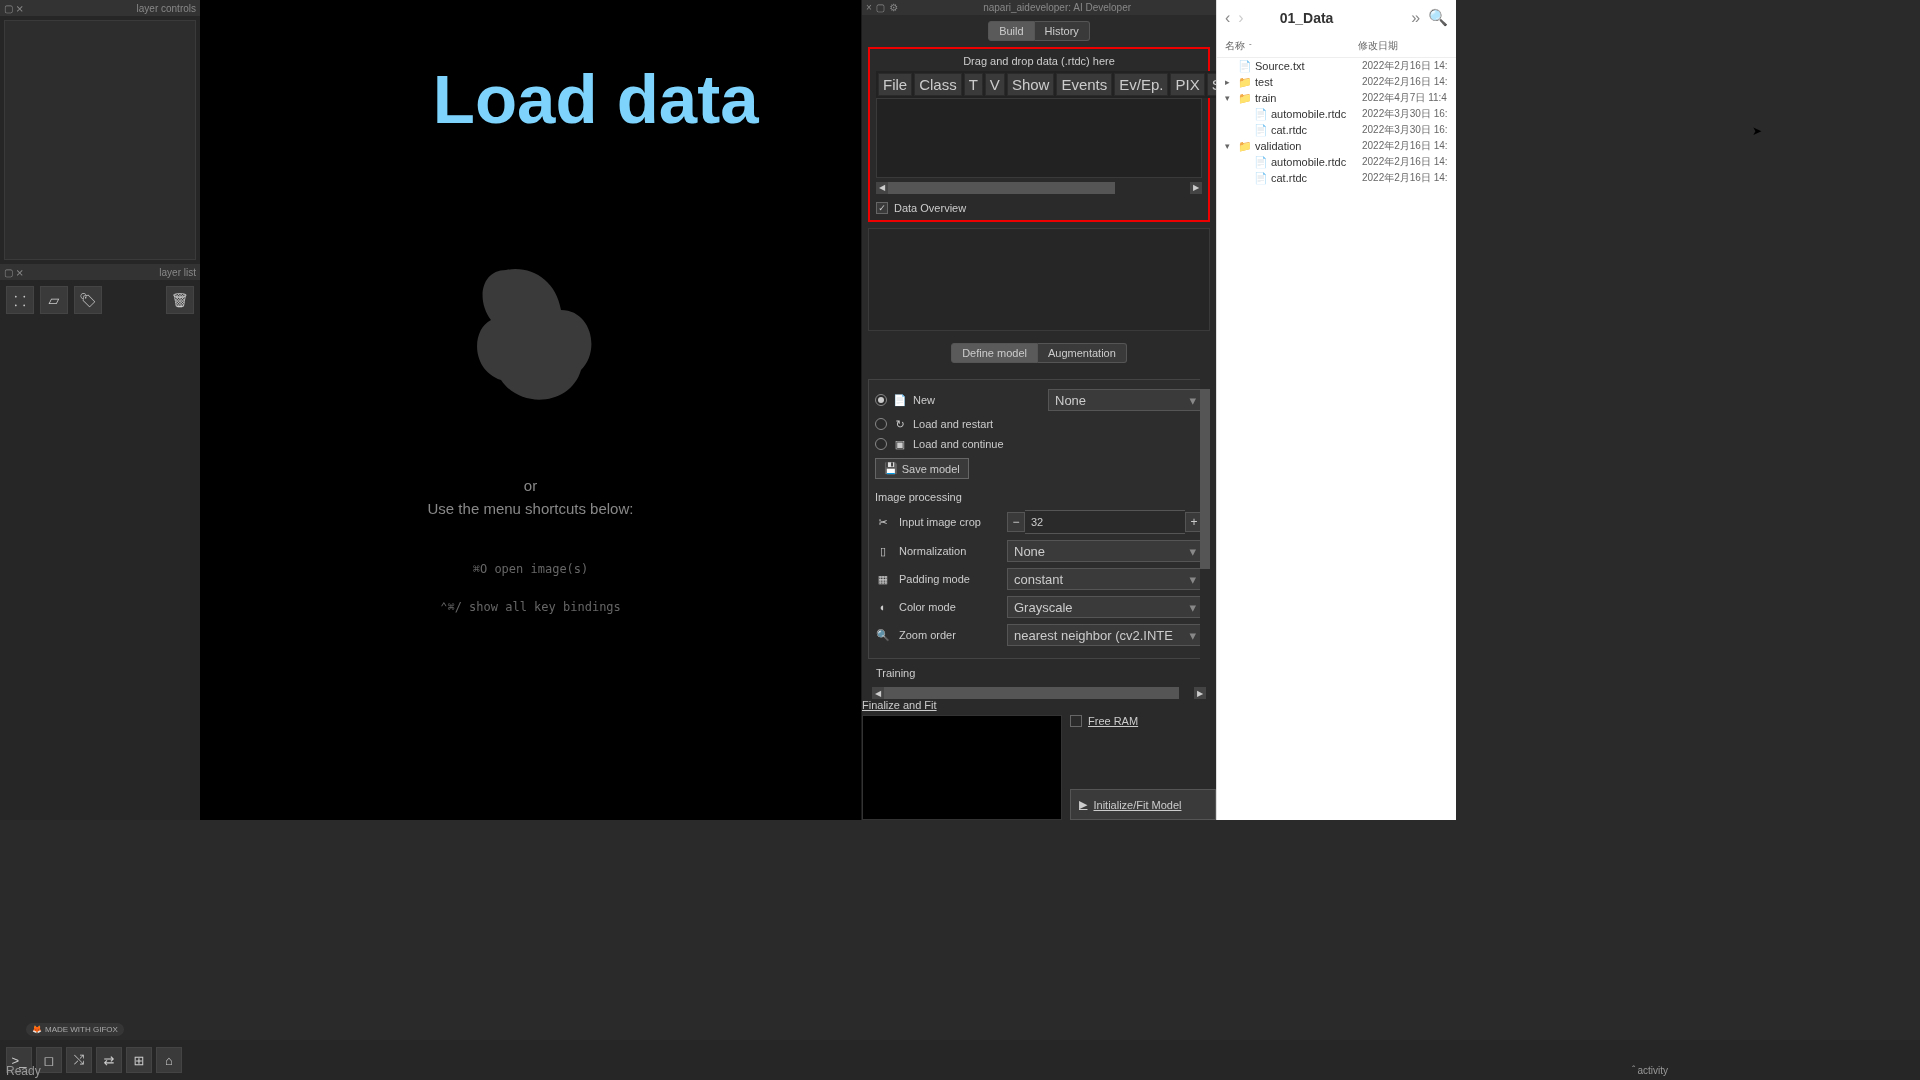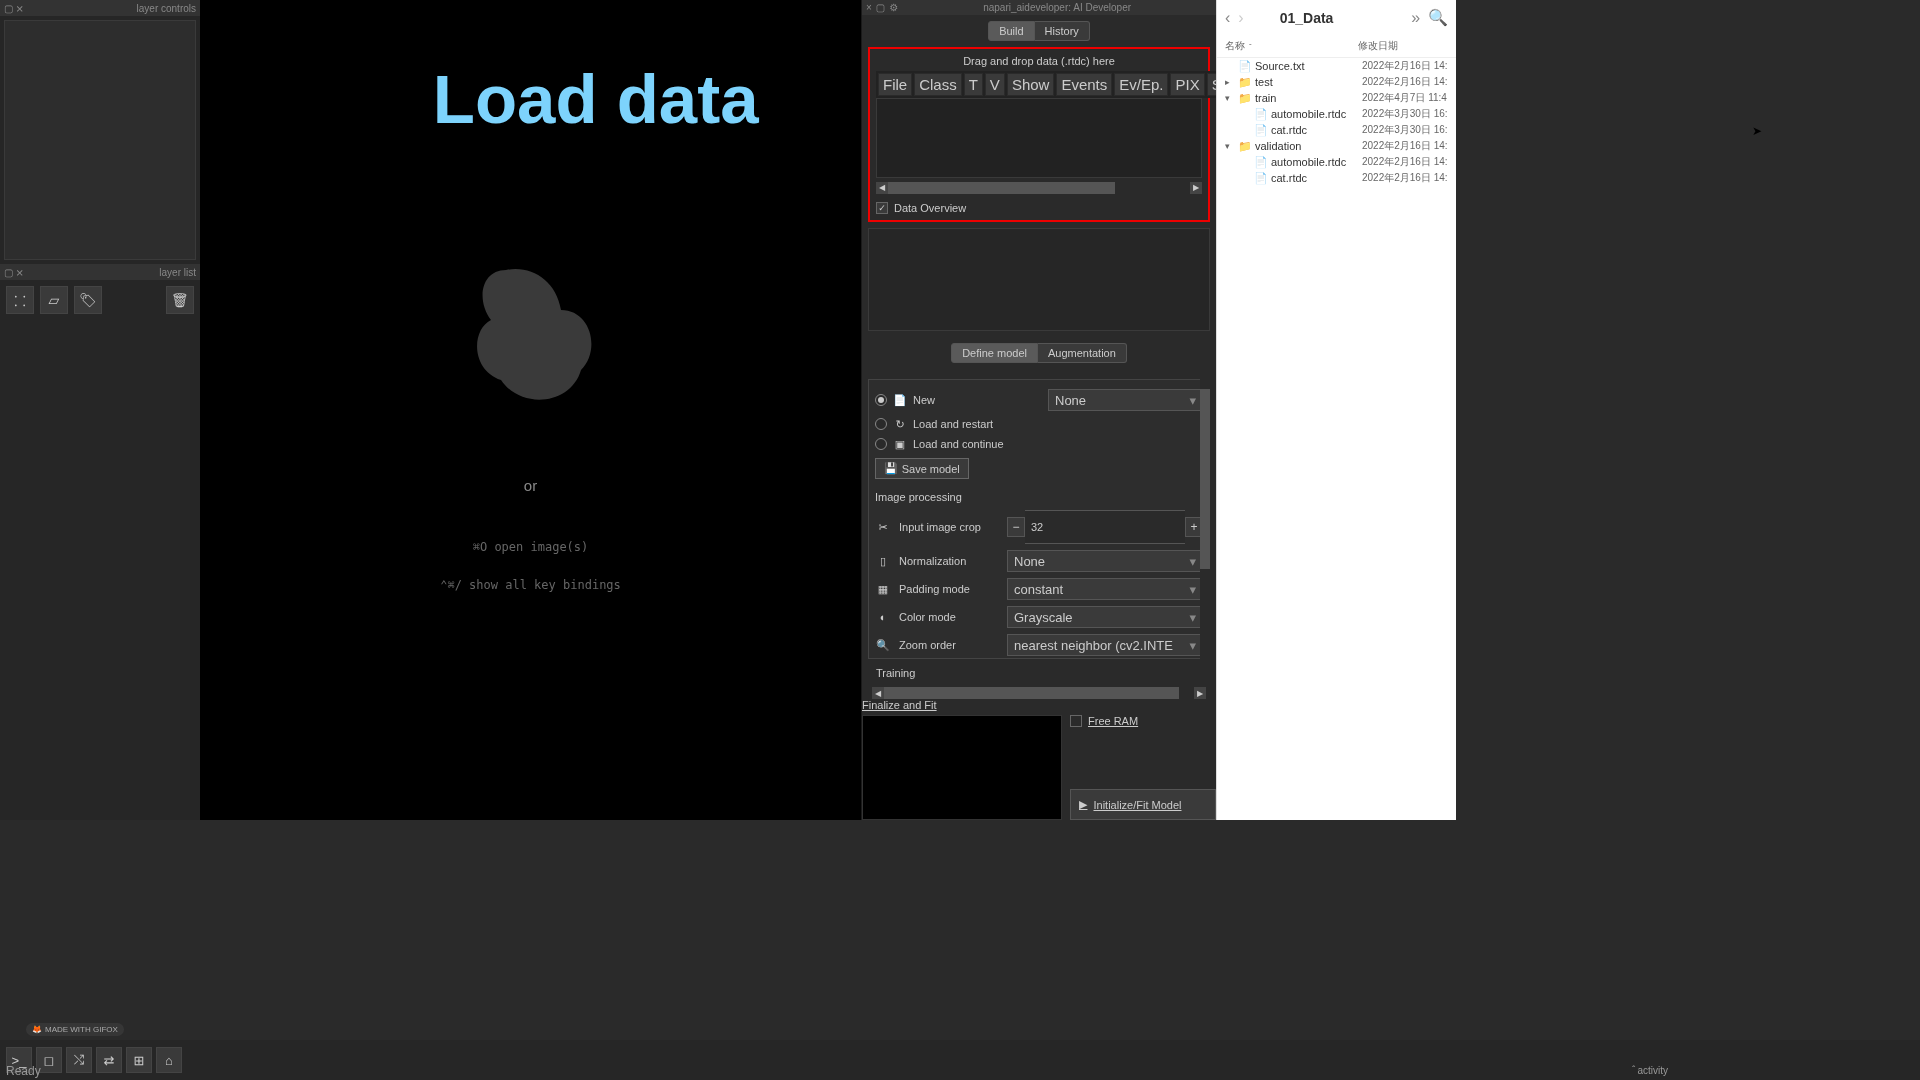--- a/index.html
+++ b/index.html
@@ -55,21 +55,21 @@
 .dropdown { flex: 1; height: 22px; background: #3a3a3a; border: 1px solid #555; display: flex; align-items: center; padding: 0 6px; color: #ccc; font-size: 13px; position: relative; cursor: pointer; }
 .dropdown::after { content: '▾'; position: absolute; right: 6px; color: #888; }
 .save-btn { display: inline-flex; align-items: center; gap: 4px; padding: 3px 8px; background: #3a3a3a; border: 1px solid #666; color: #ccc; font-size: 11px; cursor: pointer; width: fit-content; margin: 4px 0; }
 
 .group-label { color: #ccc; font-size: 11px; margin: 8px 0 4px 0; }
 .param-row { display: flex; align-items: center; gap: 8px; padding: 3px 0; }
 .param-icon { width: 16px; text-align: center; color: #ccc; }
 .param-label { width: 100px; color: #ccc; font-size: 11px; }
 .stepper { display: flex; align-items: center; flex: 1; }
 .step-btn { width: 18px; height: 20px; background: #3a3a3a; border: 1px solid #555; color: #ccc; display: flex; align-items: center; justify-content: center; cursor: pointer; font-size: 12px; }
-.step-val { flex: 1; height: 34px; background: #2a2a2a; border-top: 1px solid #555; border-bottom: 1px solid #555; display: flex; align-items: center; padding: 0 6px; color: #ccc; }
+.step-val { flex: 1; height: 24px; background: #2a2a2a; border-top: 1px solid #555; border-bottom: 1px solid #555; display: flex; align-items: center; padding: 0 6px; color: #ccc; }
 
 .training-label { color: #ccc; font-size: 11px; margin: 4px 8px; }
 .vscroll { position: absolute; right: 0; top: 0; bottom: 20px; width: 10px; background: #2a2a2a; }
 .vscroll-thumb { position: absolute; top: 10px; width: 100%; height: 60%; background: #555; }
 
 .finalize-section { margin: 0; text-decoration: underline; }
 .finalize-label { color: #ccc; font-size: 11px; margin-bottom: 4px; }
 .finalize-body { display: flex; gap: 8px; }
 .finalize-preview { width: 200px; height: 105px; background: #000; border: 1px solid #333; }
 .finalize-controls { flex: 1; display: flex; flex-direction: column; justify-content: space-between; }
@@ -136,20 +136,21 @@
 
   <div class="center-col">
     <div class="big-title">Load data</div>
     <div class="blob">
       <svg viewBox="0 0 160 170">
           <path d="M 55 20 C 30 20 25 50 40 70 C 20 80 20 120 50 130 C 70 160 120 155 130 120 C 150 100 140 60 110 60 C 105 30 80 15 55 20 Z" fill="#3a3a3a"></path>
         </svg>
     </div>
     <div class="drop-text">
       <div>or</div>
+      <div>Use the menu shortcuts below:</div>
       <div class="shortcut-list">
         <div class="shortcut-row kbd">⌘O   open image(s)</div>
         <div class="shortcut-row kbd">⌃⌘/   show all key bindings</div>
       </div>
     </div>
   </div>
 
   <div class="right-col">
     <div class="dock-header">
       <span class="small-icon">×</span>

